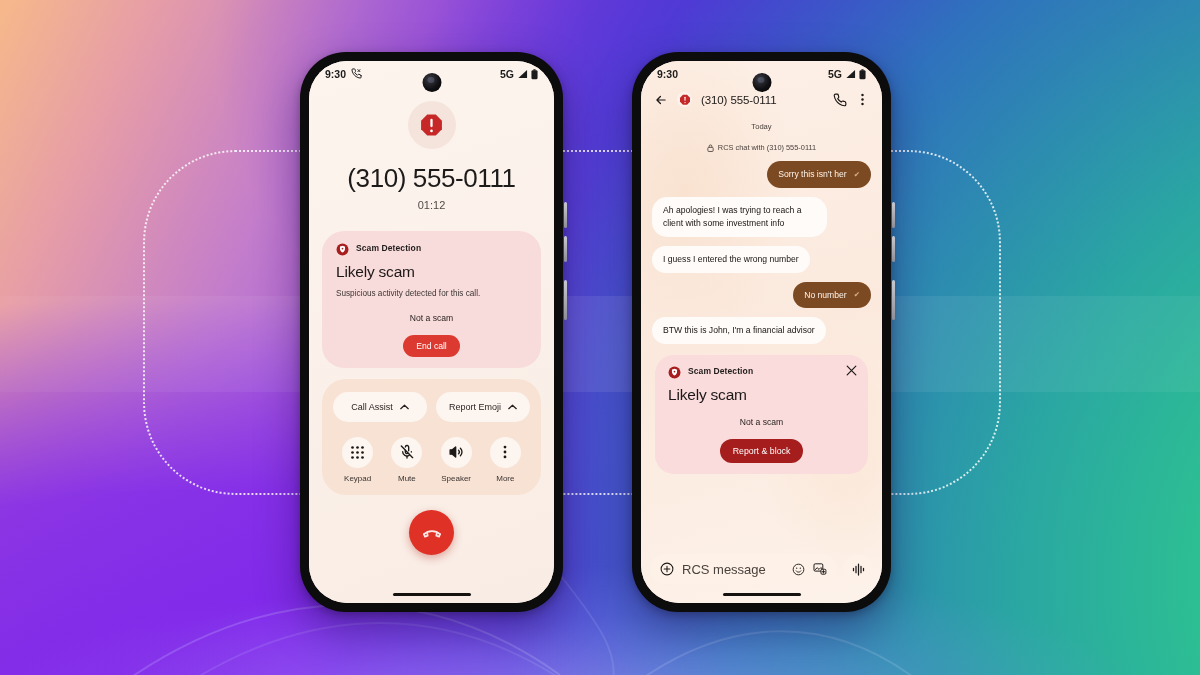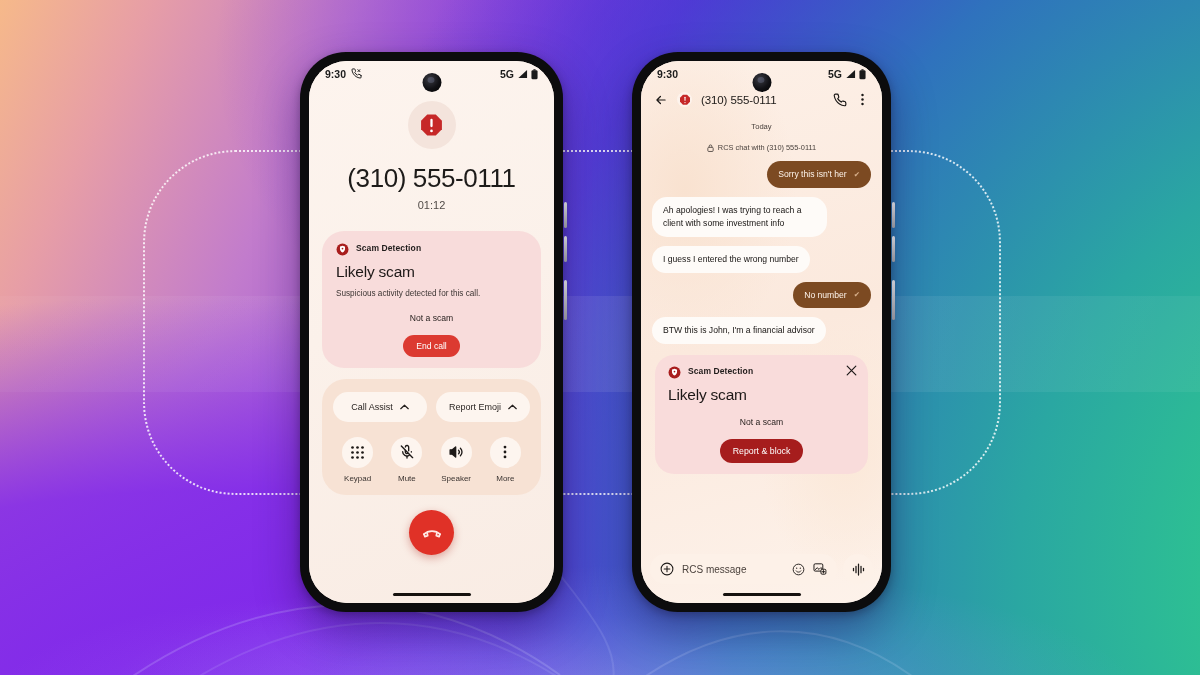--- a/index.html
+++ b/index.html
@@ -217,21 +217,21 @@
   .close-x { position:absolute; right:11px; top:10px; cursor:pointer; }
   .learn-link { color:#2a2321; text-decoration:underline; }
 
   .composer {
     margin:8px 9px 0; display:flex; align-items:center; gap:6px;
   }
   .composer-field {
     flex:1; height:30px; background:#fdf1e8; border-radius:16px;
     display:flex; align-items:center; padding:0 10px; gap:8px;
   }
-  .composer-ph { flex:1; font-size:10px; color:#4b423d; }
+  .composer-ph { flex:1; font-size:13px; color:#4b423d; }
   .mic-btn {
     width:30px; height:30px; border-radius:50%; background:#fdf1e8;
     display:flex; align-items:center; justify-content:center; cursor:pointer;
   }
   .home-ind {
     width:78px; height:3px; border-radius:2px; background:#16120f;
     margin:9px auto 7px;
   }
   svg { display:block; }
 </style>

